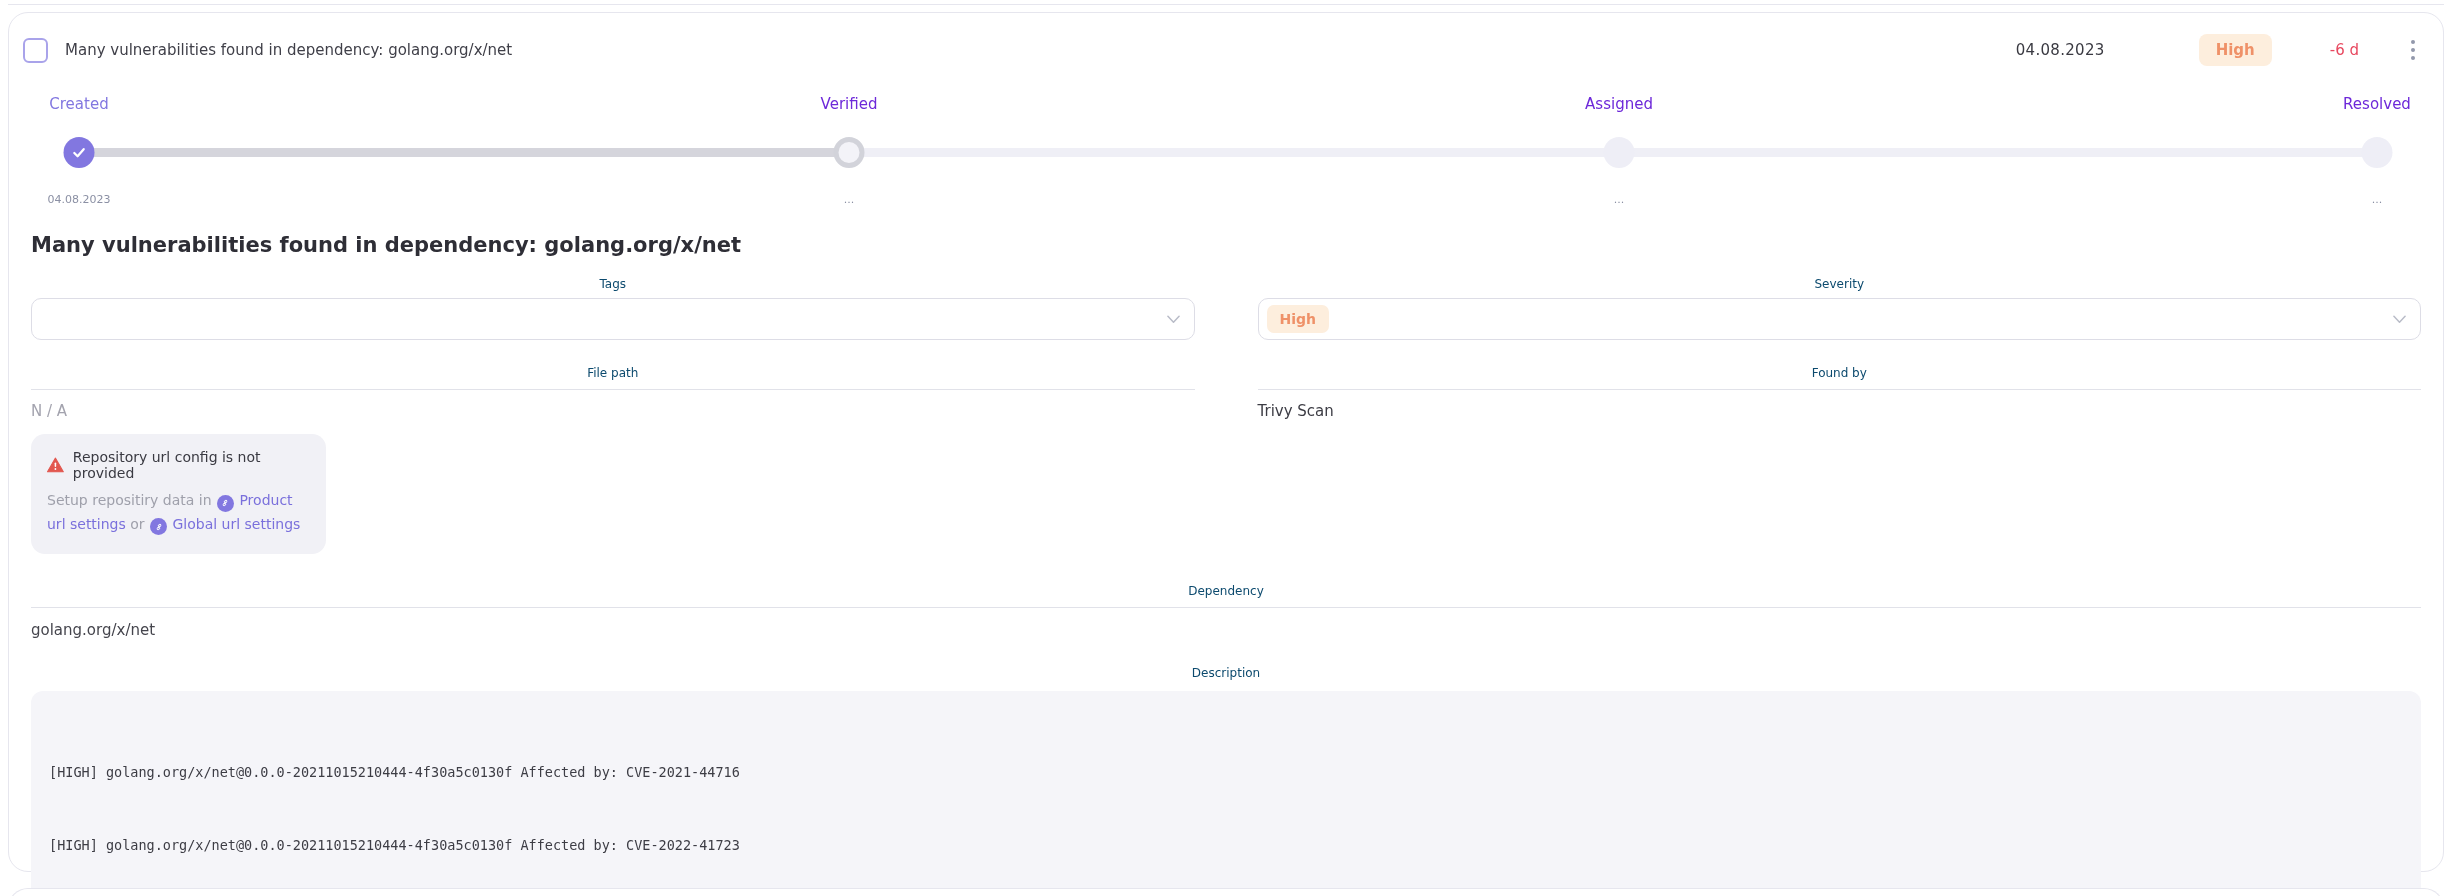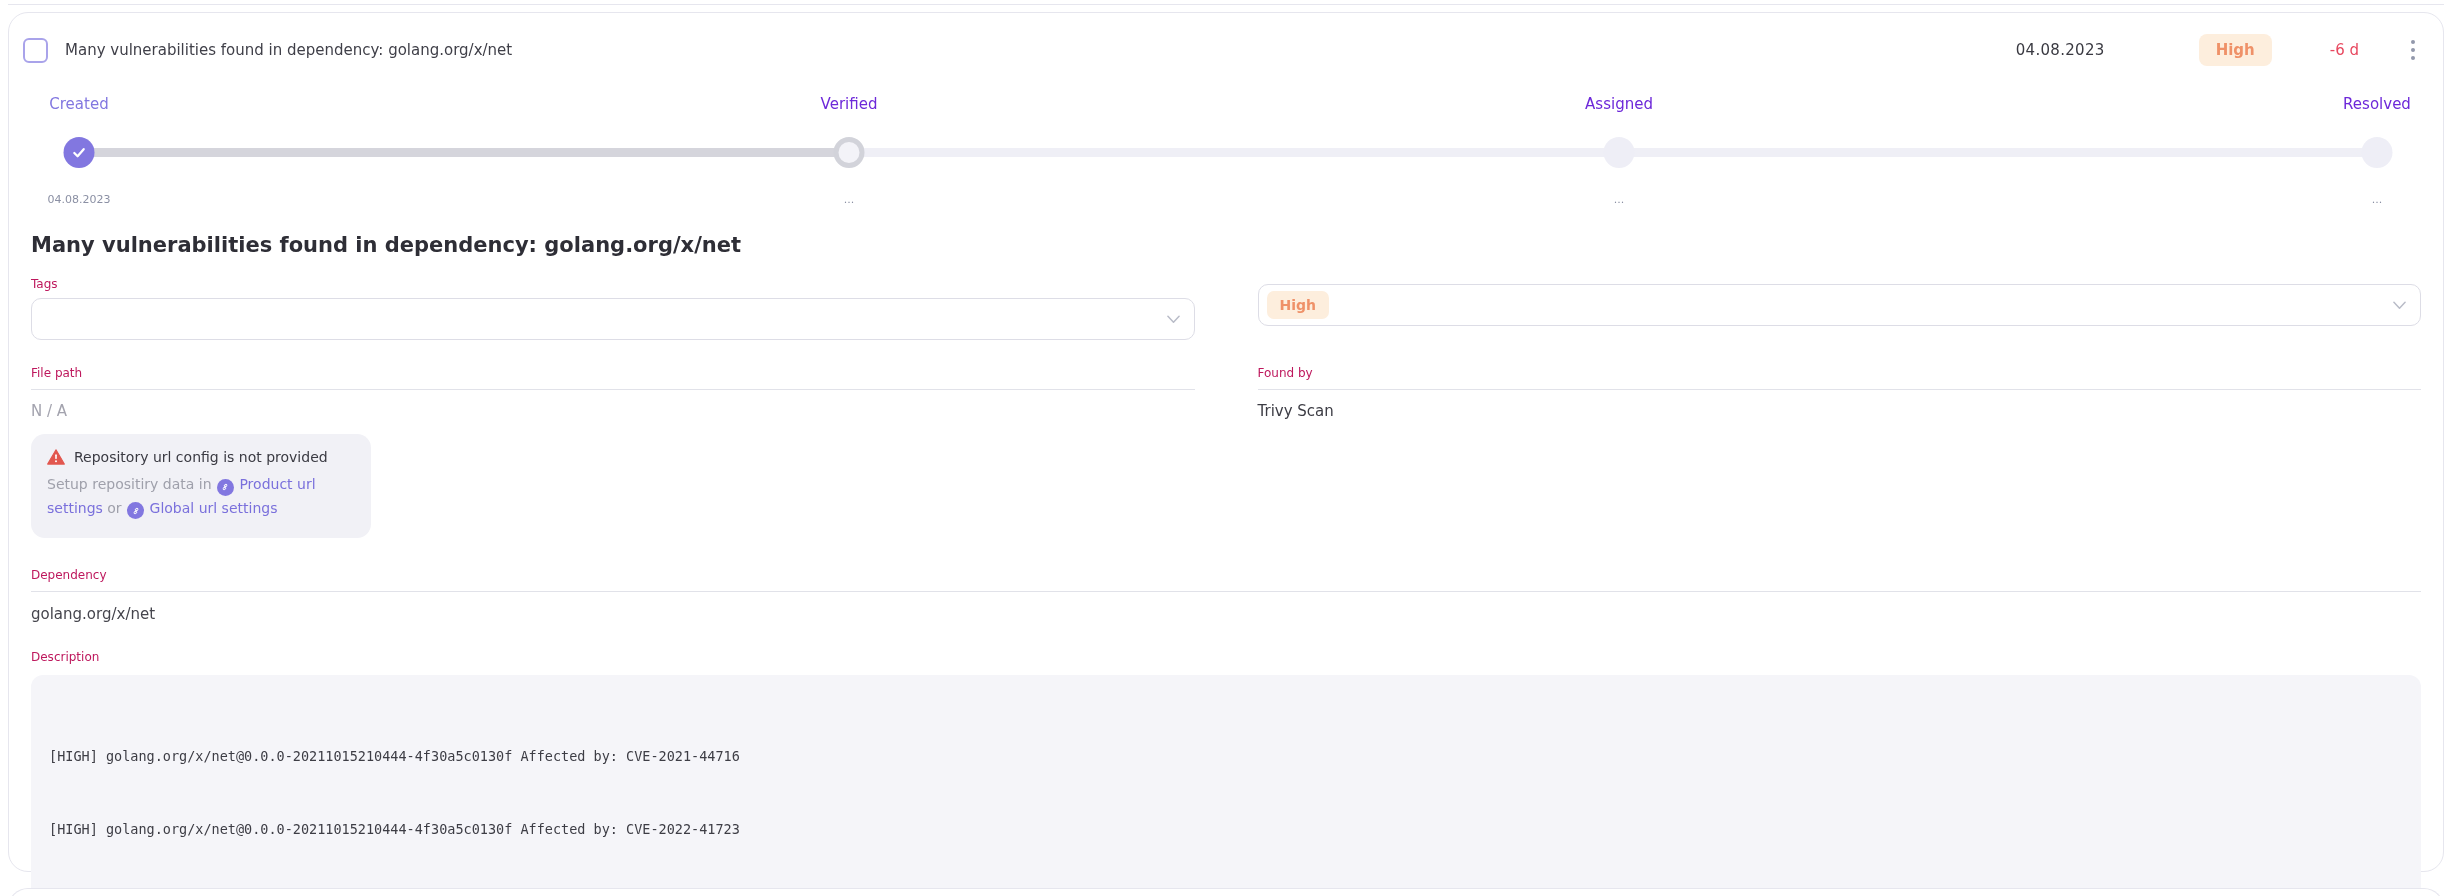--- a/index.html
+++ b/index.html
@@ -45,38 +45,38 @@
   .step-dot{position:absolute;top:42px;width:31px;height:31px;border-radius:50%;box-sizing:border-box;
     transform:translateX(-50%);display:flex;align-items:center;justify-content:center;}
   .dot-done{background:var(--accent-purple,#8277e0);}
   .dot-next{background:#f3f3f8;border:5px solid #d2d3da;}
   .dot-pending{background:#eeeef6;}
   .step-date{position:absolute;top:98px;transform:translateX(-50%);font-size:11px;color:#8b90a4;white-space:nowrap;}
   
   .detail{padding:0 22px;}
   .detail-title{font-size:21px;font-weight:600;color:#2e2e36;margin:10px 0 0 0;}
   .form-grid{display:grid;grid-template-columns:1fr 1fr;column-gap:63px;margin-top:20px;}
-  .field-label{font-size:12px;color:#be185d;font-weight:500;}
+  .field-label{font-size:12px;color:#0c4a6e;font-weight:500;text-align:center;}
   .select{
     margin-top:7px;height:42px;border:1px solid #dddde6;border-radius:10px;
     display:flex;align-items:center;justify-content:space-between;
     padding:0 14px 0 8px;cursor:pointer;background:#fff;box-sizing:border-box;
   }
   .chip-high{
     background:var(--severity-bg,#fdeedd);color:var(--severity-text,#ef9168);
     font-size:14px;font-weight:600;padding:6px 13px;border-radius:7px;
   }
   .chevron{color:#b9bcc8;flex:0 0 auto;}
   .ufield{margin-top:26px;}
   .ufield .rule{border-bottom:1px solid #e1e2e9;margin-top:9px;}
   .ufield .value{margin-top:12px;font-size:15px;color:#3c3c44;}
   .value-muted{color:#a3a3ae !important;}
   
   .warn-box{
-    margin-top:14px;width:340px;background:#f1f1f6;border-radius:14px;
+    margin-top:14px;width:295px;background:#f1f1f6;border-radius:14px;
     padding:15px 16px 17px 16px;box-sizing:border-box;
   }
   .warn-head{display:flex;align-items:center;gap:9px;font-size:14px;color:#3a3a42;}
   .warn-body{margin-top:8px;font-size:14px;color:#9fa0ab;line-height:1.7;}
   .warn-link{color:var(--link-purple,#7a70dc);text-decoration:none;cursor:pointer;}
   .link-ico{
     display:inline-flex;width:17px;height:17px;border-radius:50%;vertical-align:-3px;
     background:var(--accent-purple,#8277e0);align-items:center;justify-content:center;margin:0 1px;
   }
   
@@ -145,20 +145,21 @@
         <div class="field-label">Tags</div>
         <div class="select" style="padding-left:14px;">
           <span></span>
           <svg class="chevron" width="13" height="9" viewBox="0 0 14 9">
             <polyline points="1,1 7,7.5 13,1" fill="none" stroke="#b9bcc8" stroke-width="1.6" stroke-linecap="round" stroke-linejoin="round"></polyline>
           </svg>
         </div>
       </div>
 
       <div>
+        <div class="field-label">Severity</div>
         <div class="select">
           <span class="chip-high">High</span>
           <svg class="chevron" width="13" height="9" viewBox="0 0 14 9">
             <polyline points="1,1 7,7.5 13,1" fill="none" stroke="#b9bcc8" stroke-width="1.6" stroke-linecap="round" stroke-linejoin="round"></polyline>
           </svg>
         </div>
       </div>
 
       <div>
         <div class="ufield">

